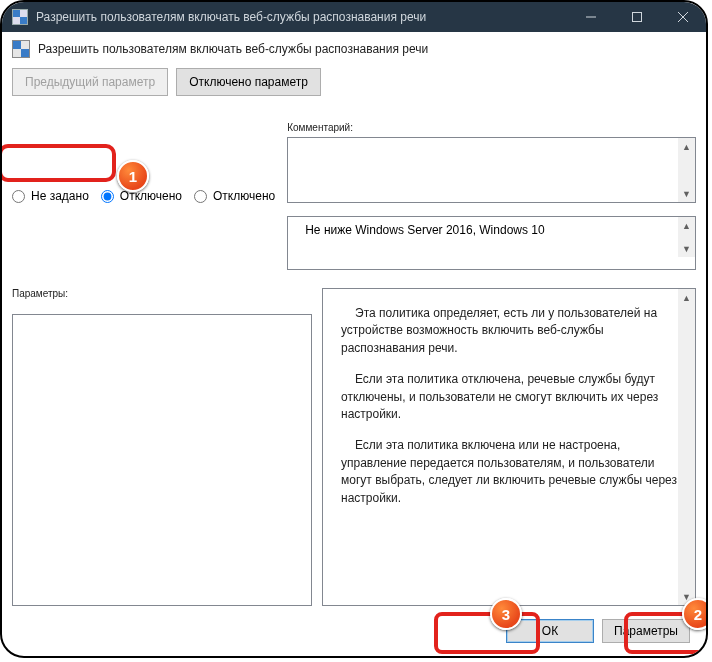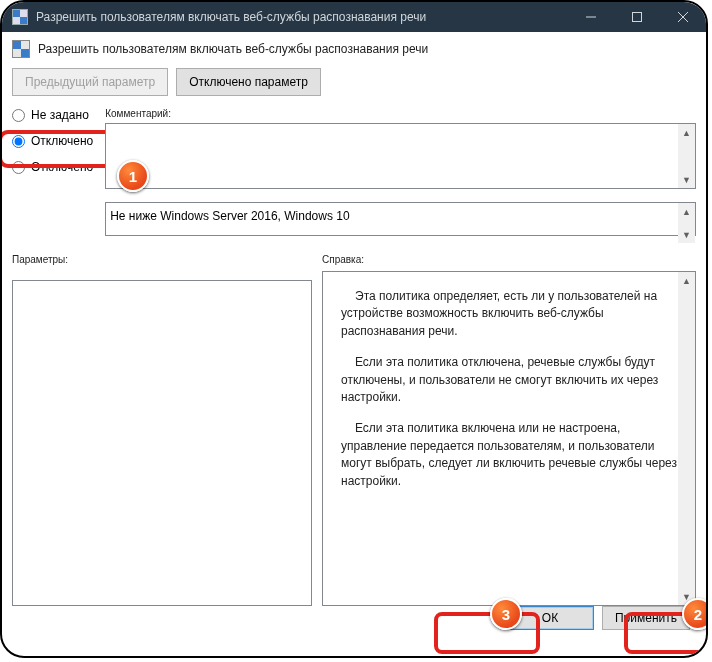--- a/index.html
+++ b/index.html
@@ -19,52 +19,52 @@
 .body{padding:8px 10px 0 10px;box-sizing:border-box;height:calc(100% - 30px);display:flex;flex-direction:column}
 
 
 .hdr{display:flex;align-items:center;gap:8px;margin-bottom:10px}
 .hicon{width:18px;height:18px;display:flex;flex-wrap:wrap;border:1px solid #888;box-sizing:border-box}
 .hicon span{width:50%;height:50%}
 .hicon .a{background:#3a7cc7}.hicon .b{background:#e6e6e6}
 .htxt{font-size:12px;color:#222}
 
 
-.nav{display:flex;gap:8px;margin-bottom:10px}
+.nav{display:flex;gap:8px;margin-bottom:24px}
 .btn{padding:6px 12px;border:1px solid #adadad;background:#e1e1e1;font-size:12px;font-family:inherit;cursor:pointer}
 .btn[disabled]{color:#a0a0a0;background:#efefef;cursor:default}
 
 
 .mid{display:flex;gap:12px}
-.radios{display:flex;flex-direction:column;gap:12px;padding-top:2px;position:relative}
+.radios{display:flex;flex-direction:row;gap:12px;padding-top:2px;position:relative}
 .radio{display:flex;align-items:center;gap:6px;font-size:12px}
 .radio input{margin:0}
 .hl{position:absolute;border:4px solid #e2221c;border-radius:10px;pointer-events:none}
 .hl1{left:-14px;top:24px;width:110px;height:30px}
 
 .rside{flex:1}
 .lbl{font-size:10px;color:#222;display:inline-block;margin-bottom:4px}
 .ta{width:100%;height:66px;border:1px solid #828790;background:#fff;box-sizing:border-box;resize:none;font-family:inherit;position:relative}
 .ta::-webkit-scrollbar{width:17px}
 .ta-wrap{position:relative}
 
 .req{display:flex;align-items:flex-start;gap:10px;margin-top:10px}
 .req .lbl{width:auto;white-space:nowrap;padding-top:6px}
-.reqbox{flex:1;height:34px;border:1px solid #828790;background:#fff;box-sizing:border-box;padding:6px 4px;font-size:12px;overflow:hidden}
+.reqbox{flex:1;height:54px;border:1px solid #828790;background:#fff;box-sizing:border-box;padding:6px 17px;font-size:12px;overflow:hidden}
 
 
 .split{display:flex;gap:10px;margin-top:18px;flex:1;min-height:0}
 .col{display:flex;flex-direction:column;flex:1;min-height:0}
 .col.left{flex:0 0 300px}
 .panel{flex:1;border:1px solid #828790;background:#fff;box-sizing:border-box;overflow:auto;padding:16px 18px;font-size:12px;line-height:1.45;color:#222}
 .panel.left{padding:0}
 .panel p{margin:0 0 14px 0;text-indent:14px}
 
 
-.footer{height:50px;display:flex;justify-content:flex-end;gap:8px;padding-right:6px;position:relative}
+.footer{height:50px;display:flex;align-items:center;justify-content:flex-end;gap:8px;padding-right:6px;position:relative}
 .fbtn{width:88px;height:24px;border:1px solid #adadad;background:#e1e1e1;font-size:12px;font-family:inherit;cursor:pointer}
 .fbtn.ok{border:1px solid #3a84c9;box-shadow:inset 0 0 0 1px #a6ceec}
 .hl3{left:422px;top:6px;width:98px;height:34px;border-radius:8px}
 .hl2{left:612px;top:6px;width:95px;height:34px;border-radius:8px}
 
 
 .badge{position:absolute;width:28px;height:28px;border-radius:50%;background:radial-gradient(circle at 35% 30%,#ff8a3a,#e8471a 70%);border:2px solid #fff;box-shadow:0 1px 3px rgba(0,0,0,.6);color:#fff;font-weight:bold;font-size:15px;display:flex;align-items:center;justify-content:center;z-index:10}
 .b1{left:115px;top:158px}
 .b2{left:680px;top:596px}
 .b3{left:488px;top:596px}
@@ -158,38 +158,37 @@
         </div>
       </div>
     </div>
 
     <div class="split">
       <div class="col left">
         <span class="lbl" style="margin-bottom:15px">Параметры:</span>
         <div class="panel left"></div>
       </div>
       <div class="col">
-        <span class="lbl" style="margin-bottom:6px">Справка:</span>
         <div style="flex:1;position:relative;min-height:0">
           <div class="panel" style="position:absolute;inset:0;padding-right:11px">
             <p>Эта политика определяет, есть ли у пользователей на устройстве возможность включить веб-службы распознавания речи.</p>
             <p>Если эта политика отключена, речевые службы будут отключены, и пользователи не смогут включить их через настройки.</p>
             <p>Если эта политика включена или не настроена, управление передается пользователям, и пользователи могут выбрать, следует ли включить речевые службы через настройки.</p>
           </div>
           <div class="sb" style="top:1px;bottom:1px;height:auto">
               <div class="ar">▲</div>
               <div class="ar">▼</div>
             </div>
         </div>
       </div>
     </div>
 
     <div class="footer">
       <button class="fbtn ok">ОК</button>
-      <button class="fbtn">Применить</button>
+      <button class="fbtn">Параметры</button>
       <div class="hl hl3"></div>
       <div class="hl hl2"></div>
     </div>
   </div>
 
   <div class="badge b1">1</div>
   <div class="badge b2">2</div>
   <div class="badge b3">3</div>
 </div>
 

